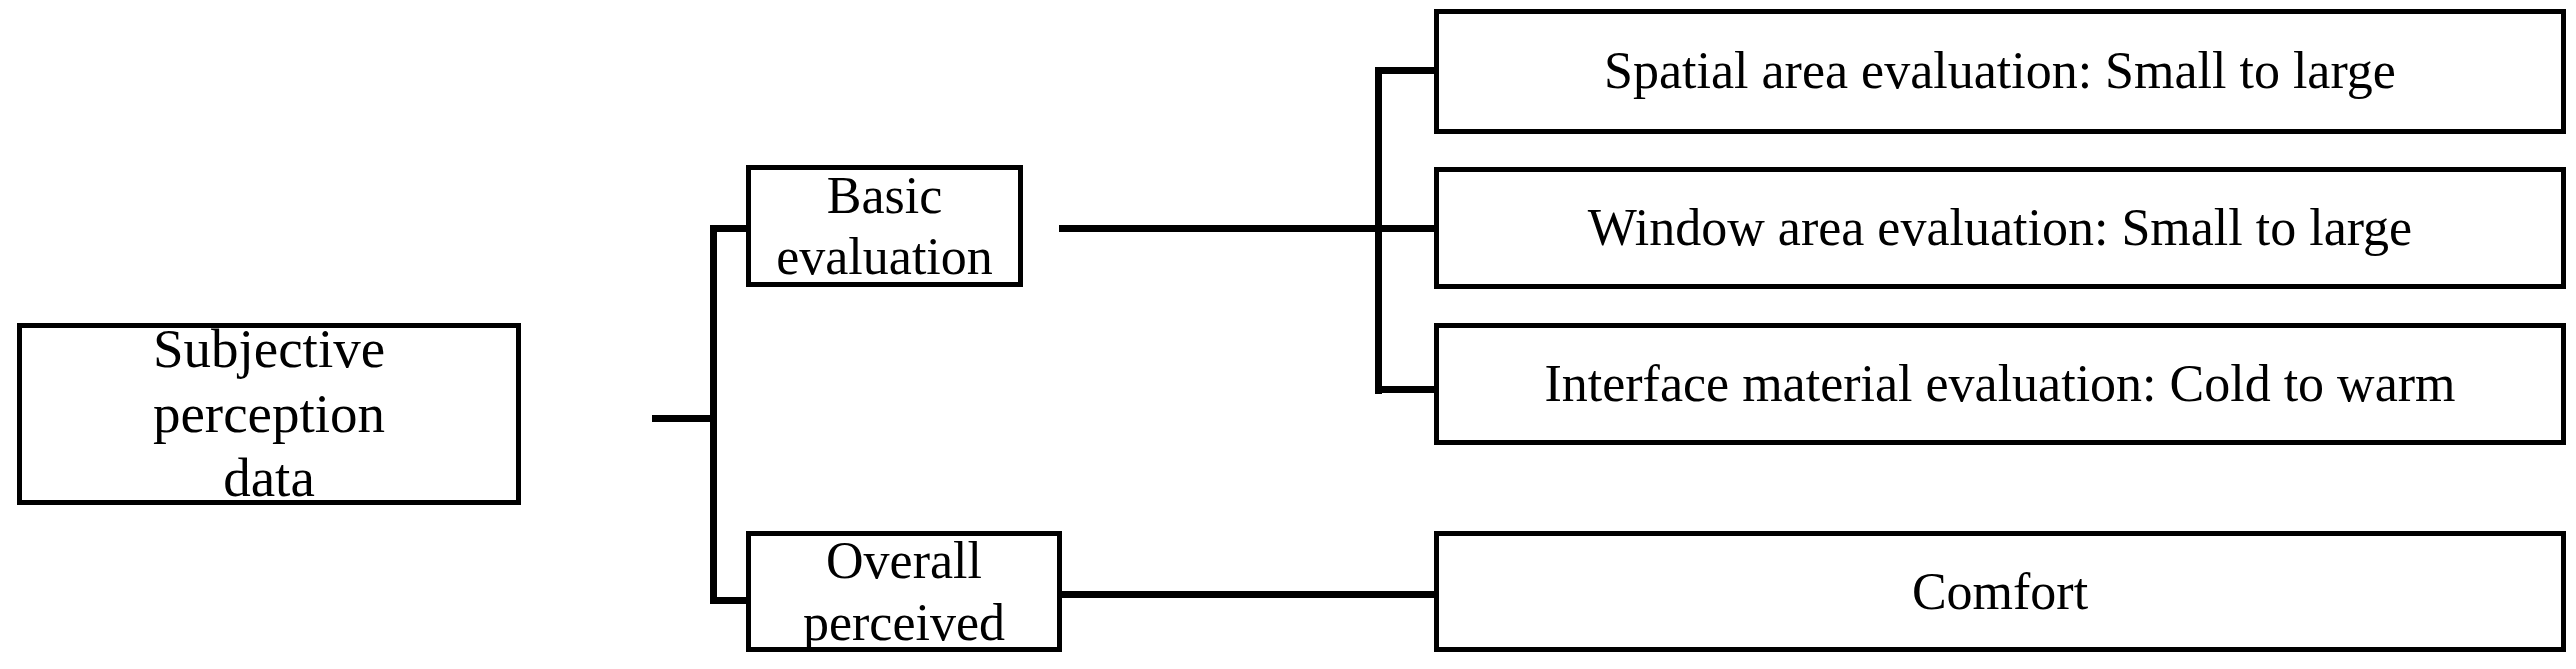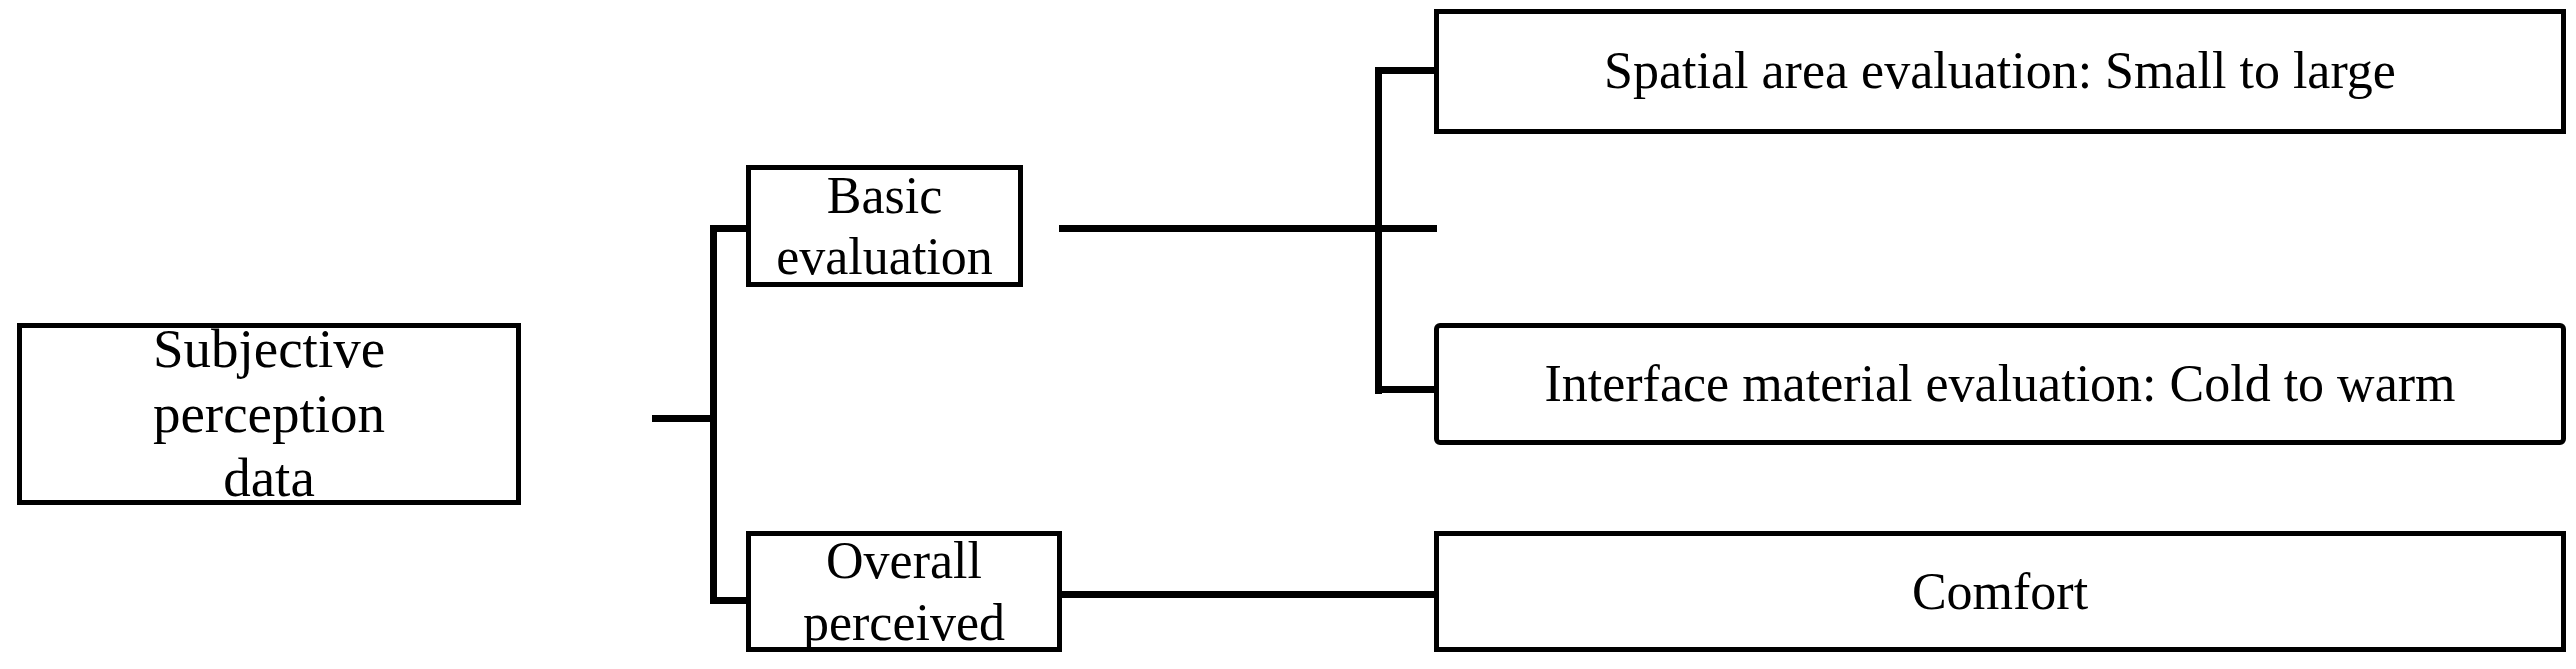--- a/index.html
+++ b/index.html
@@ -76,21 +76,20 @@
     width: 1132px;
     height: 122px;
     font-size: 52px;
   }
   #node-interface {
     left: 1434px;
     top: 323px;
     width: 1132px;
     height: 122px;
     font-size: 52px;
-    border-radius: 6px;
   }
   #node-comfort {
     left: 1434px;
     top: 531px;
     width: 1132px;
     height: 121px;
     font-size: 52px;
   }
 
   
@@ -145,20 +144,23 @@
   </div>
 
   <div class="node" id="node-overall">
     <span class="node-label">Overall perceived</span>
   </div>
 
   <div class="node" id="node-spatial">
     <span class="node-label">Spatial area evaluation: Small to large</span>
   </div>
 
+  <div class="node" id="node-window">
+    <span class="node-label">Window area evaluation: Small to large</span>
+  </div>
 
   <div class="node" id="node-interface">
     <span class="node-label">Interface material evaluation: Cold to warm</span>
   </div>
 
   <div class="node" id="node-comfort">
     <span class="node-label">Comfort</span>
   </div>
 
 </div>

